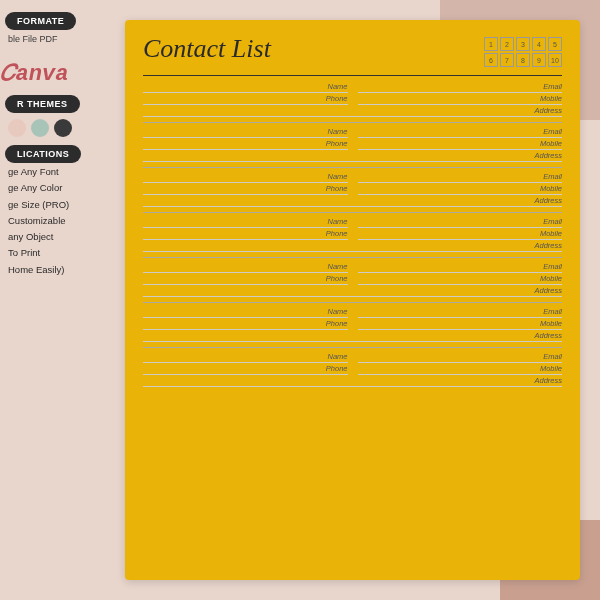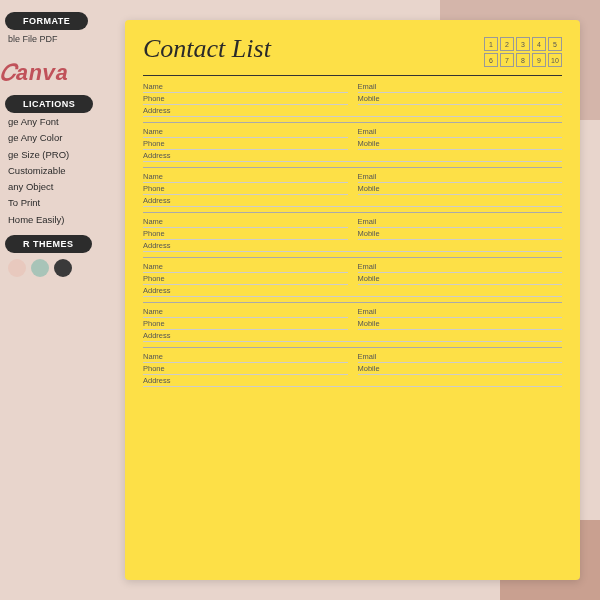--- a/index.html
+++ b/index.html
@@ -47,21 +47,21 @@
 
     .sidebar-section {
       margin-bottom: 6px;
     }
 
     .sidebar-badge {
       background-color: #2c2c2c;
       color: white;
       font-size: 9px;
       font-weight: bold;
-      padding: 4px 18px;
+      padding: 4px 12px;
       border-radius: 12px;
       display: inline-block;
       letter-spacing: 0.5px;
       margin-left: 5px;
       margin-bottom: 2px;
     }
 
     .sidebar-sub {
       font-size: 9px;
       color: #3a3a3a;
@@ -102,25 +102,26 @@
       border-radius: 50%;
     }
 
     
     .main-card {
       position: absolute;
       left: 125px;
       top: 20px;
       width: 455px;
       height: 560px;
-      background-color: #fde047;
+      background-color: #eab308;
       border-radius: 4px;
       z-index: 2;
       padding: 15px 18px 10px 18px;
       box-shadow: 0 2px 8px rgba(0,0,0,0.15);
+      text-align: right;
     }
 
     
     .card-header {
       display: flex;
       justify-content: space-between;
       align-items: flex-start;
       margin-bottom: 8px;
     }
 
@@ -153,20 +154,21 @@
 
     .divider-top {
       border: none;
       border-top: 1.5px solid #333;
       margin-bottom: 6px;
     }
 
     
     .contact-entry {
       margin-bottom: 4px;
+      font-style: italic;
     }
 
     .contact-row {
       display: flex;
       justify-content: space-between;
       margin-bottom: 1px;
     }
 
     .contact-field {
       font-size: 8px;
@@ -215,39 +217,39 @@
 
   <div class="sidebar-section">
     <span class="sidebar-badge">FORMATE</span>
     <div class="sidebar-sub">ble File PDF</div>
   </div>
 
   <div class="sidebar-section">
     <div class="canva-logo">𝐶anva</div>
   </div>
 
+
+  <div class="sidebar-section">
+    <span class="sidebar-badge">R THEMES</span>
+    <div class="color-swatches">
+      <div class="swatch" style="background-color:#e8c9be;"></div>
+      <div class="swatch" style="background-color:#a8c4b8;"></div>
+      <div class="swatch" style="background-color:#3a3a3a;"></div>
+    </div>
+  </div>
 
   <div class="sidebar-section">
     <span class="sidebar-badge">LICATIONS</span>
     <div class="sidebar-item-text">ge Any Font</div>
     <div class="sidebar-item-text">ge Any Color</div>
     <div class="sidebar-item-text">ge Size (PRO)</div>
     <div class="sidebar-item-text">Customizable</div>
     <div class="sidebar-item-text">any Object</div>
     <div class="sidebar-item-text">To Print</div>
     <div class="sidebar-item-text">Home Easily)</div>
-  </div>
-
-  <div class="sidebar-section">
-    <span class="sidebar-badge">R THEMES</span>
-    <div class="color-swatches">
-      <div class="swatch" style="background-color:#e8c9be;"></div>
-      <div class="swatch" style="background-color:#a8c4b8;"></div>
-      <div class="swatch" style="background-color:#3a3a3a;"></div>
-    </div>
   </div>
 
 </div>
 
 <div class="main-card">
 
   <div class="card-header">
     <div class="card-title">Contact List</div>
     <div class="page-numbers">
       <div class="page-num">1</div>

